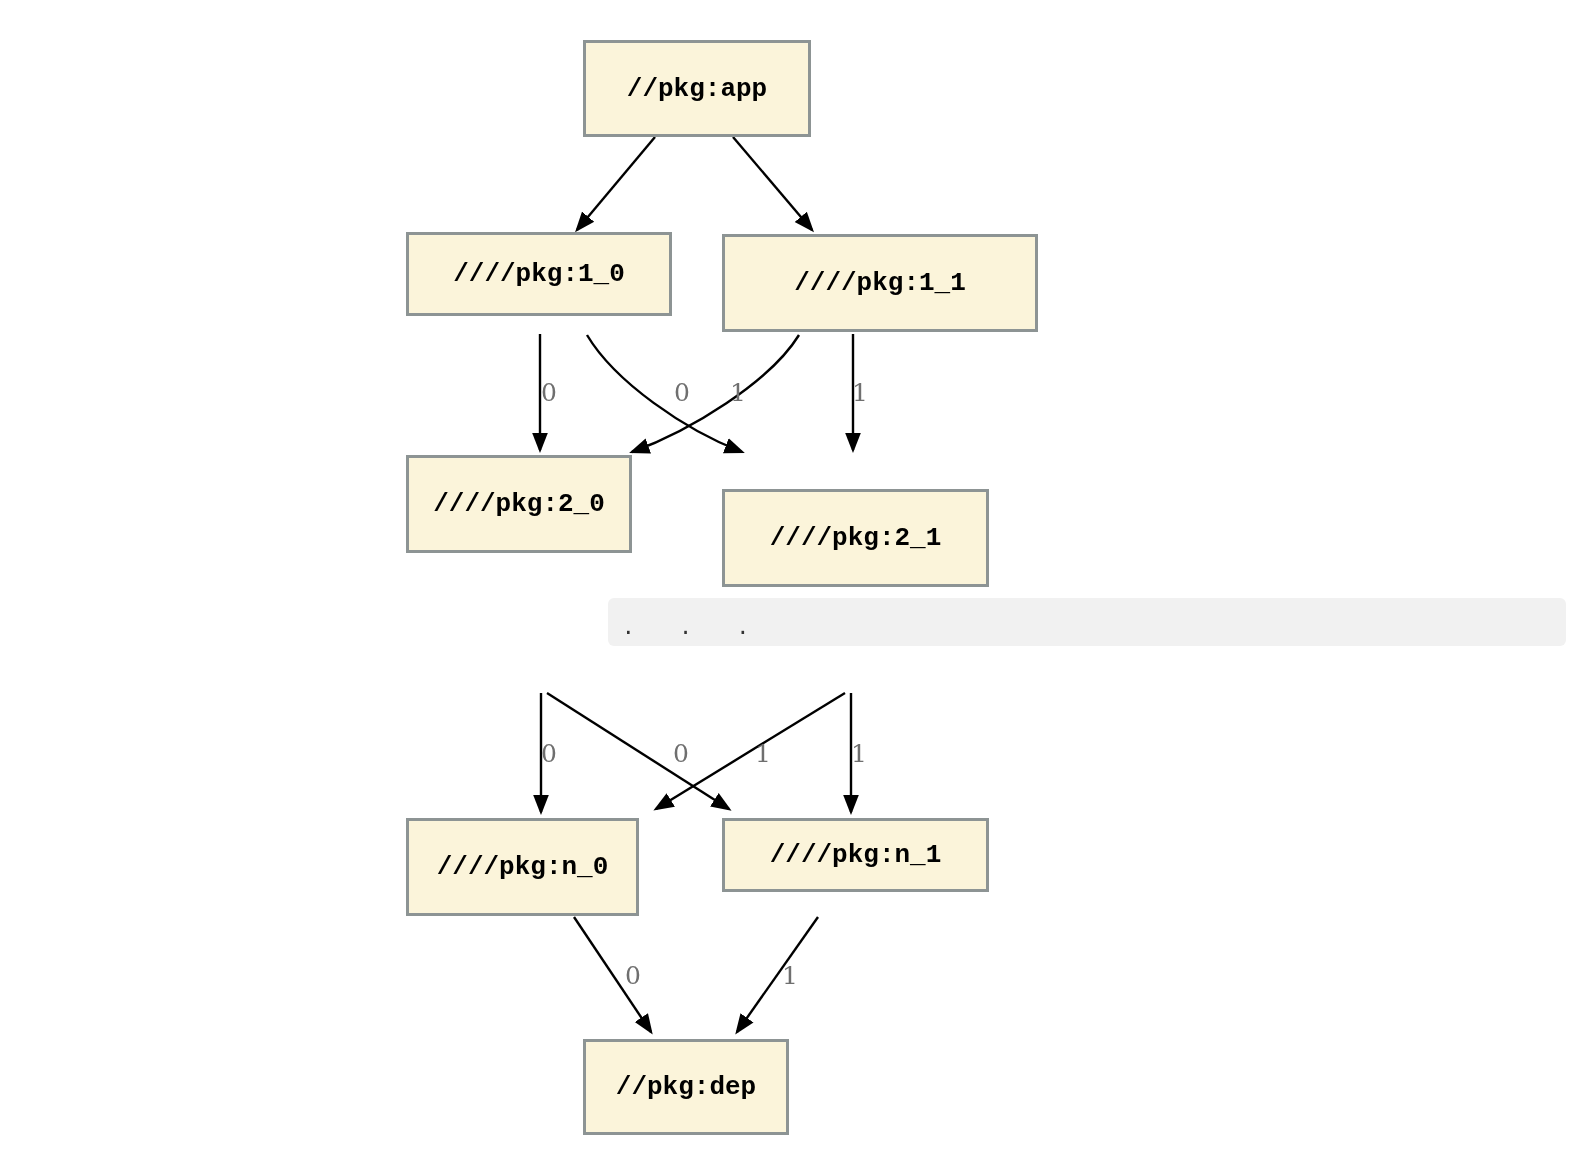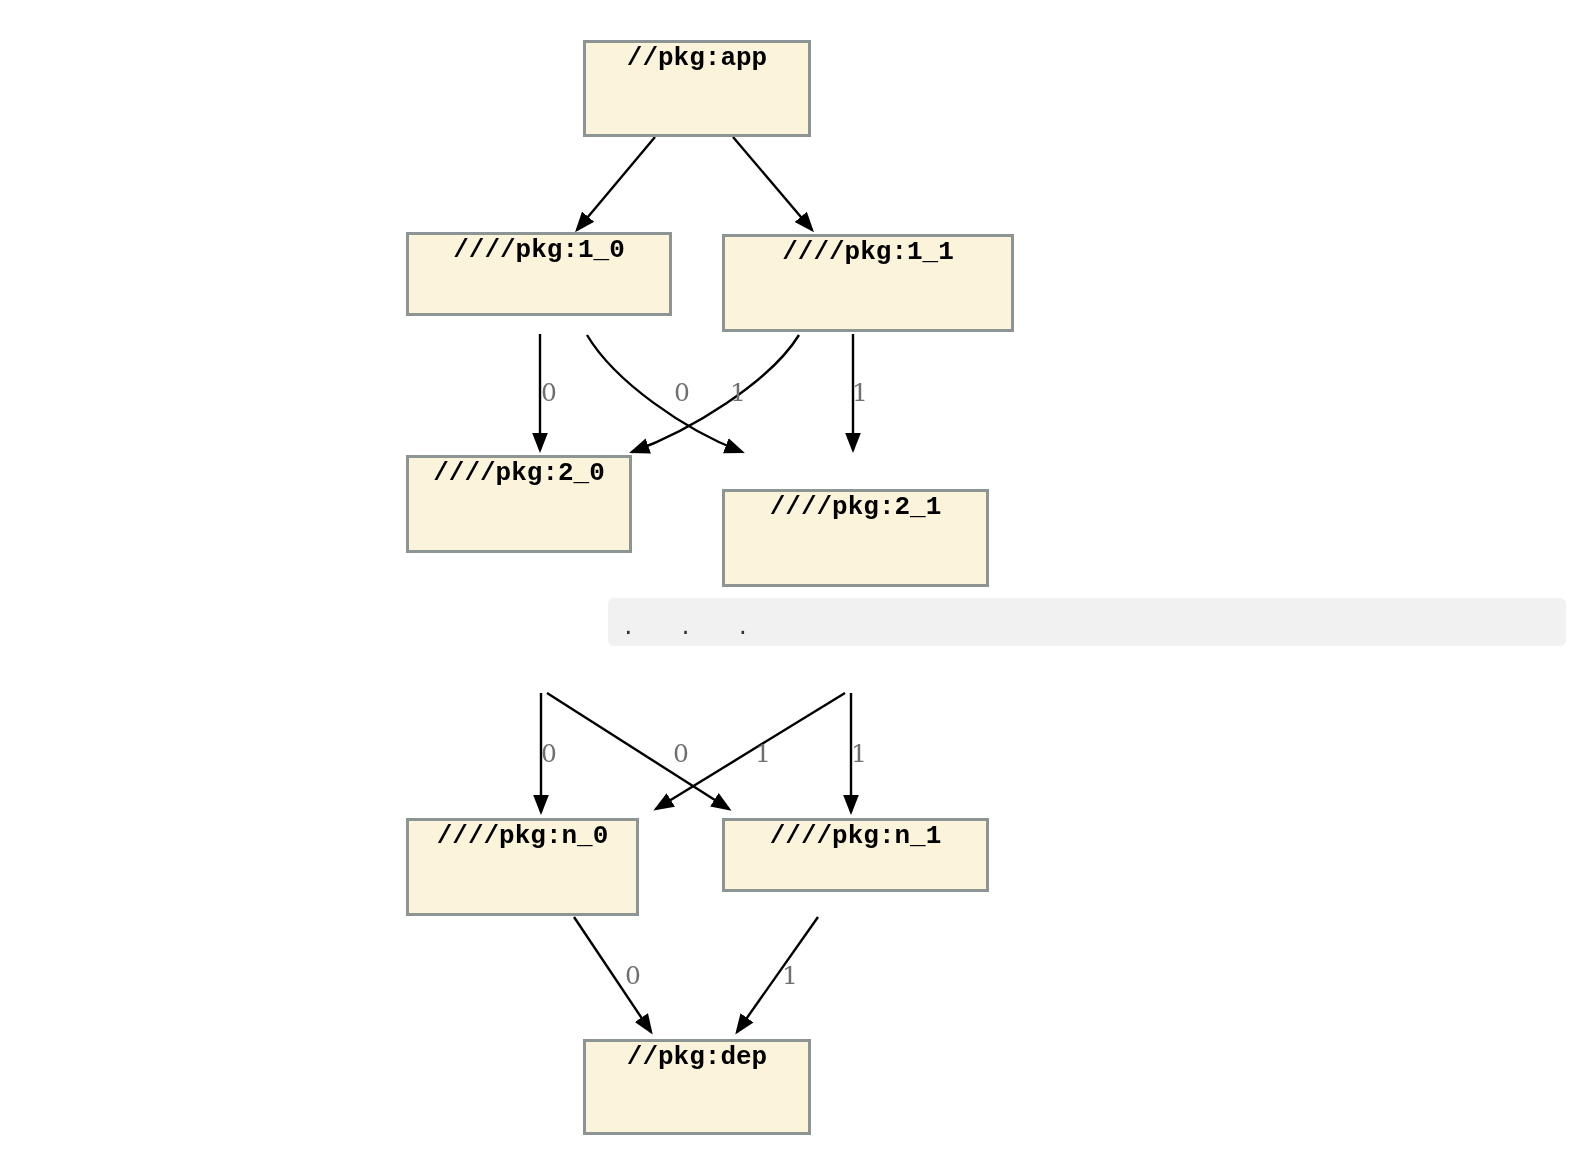--- a/index.html
+++ b/index.html
@@ -13,20 +13,21 @@
   .edges-layer {
     position: absolute; left: 0; top: 0;
     width: 1592px; height: 1162px;
   }
   .node {
     position: absolute;
     box-sizing: border-box;
     background: #fbf4da;
     border: 3px solid #8d9494;
     display: flex;
+    align-items: center;
     justify-content: center;
     font-family: "Liberation Mono", "DejaVu Sans Mono", monospace;
     font-weight: bold;
     font-size: 26px;
     color: #000000;
     letter-spacing: 0px;
     white-space: nowrap;
   }
   .edge-label {
     position: absolute;
@@ -85,21 +86,21 @@
   <path class="edge" d="M574,917 L651,1032" marker-end="url(#arrow)"></path>
   <path class="edge" d="M818,917 L737,1032" marker-end="url(#arrow)"></path>
 </svg>
 
 <div class="node" style="left:583px; top:40px; width:228px; height:97px;">
   <span>//pkg:app</span>
 </div>
 <div class="node" style="left:406px; top:232px; width:266px; height:84px;">
   <span>////pkg:1_0</span>
 </div>
-<div class="node" style="left:722px; top:234px; width:292px; height:98px;">
+<div class="node" style="left:722px; top:234px; width:316px; height:98px;">
   <span>////pkg:1_1</span>
 </div>
 <div class="node" style="left:406px; top:455px; width:226px; height:98px;">
   <span>////pkg:2_0</span>
 </div>
 <div class="node" style="left:722px; top:455px; width:267px; height:98px;margin-top:34px;">
   <span>////pkg:2_1</span>
 </div>
 
 <div class="edge-label" style="left:549px; top:392px;">0</div>
@@ -110,21 +111,21 @@
 <div class="separator-band">
   <span class="ellipsis">. . .</span>
 </div>
 
 <div class="node" style="left:406px; top:818px; width:233px; height:98px;">
   <span>////pkg:n_0</span>
 </div>
 <div class="node" style="left:722px; top:818px; width:267px; height:74px;">
   <span>////pkg:n_1</span>
 </div>
-<div class="node" style="left:583px; top:1039px; width:228px; height:96px;">
+<div class="node" style="left:583px; top:1039px; width:206px; height:96px;">
   <span>//pkg:dep</span>
 </div>
 
 <div class="edge-label" style="left:549px; top:753px;">0</div>
 <div class="edge-label" style="left:681px; top:753px;">0</div>
 <div class="edge-label" style="left:763px; top:753px;">1</div>
 <div class="edge-label" style="left:859px; top:753px;">1</div>
 <div class="edge-label" style="left:633px; top:975px;">0</div>
 <div class="edge-label" style="left:790px; top:975px;">1</div>
 

